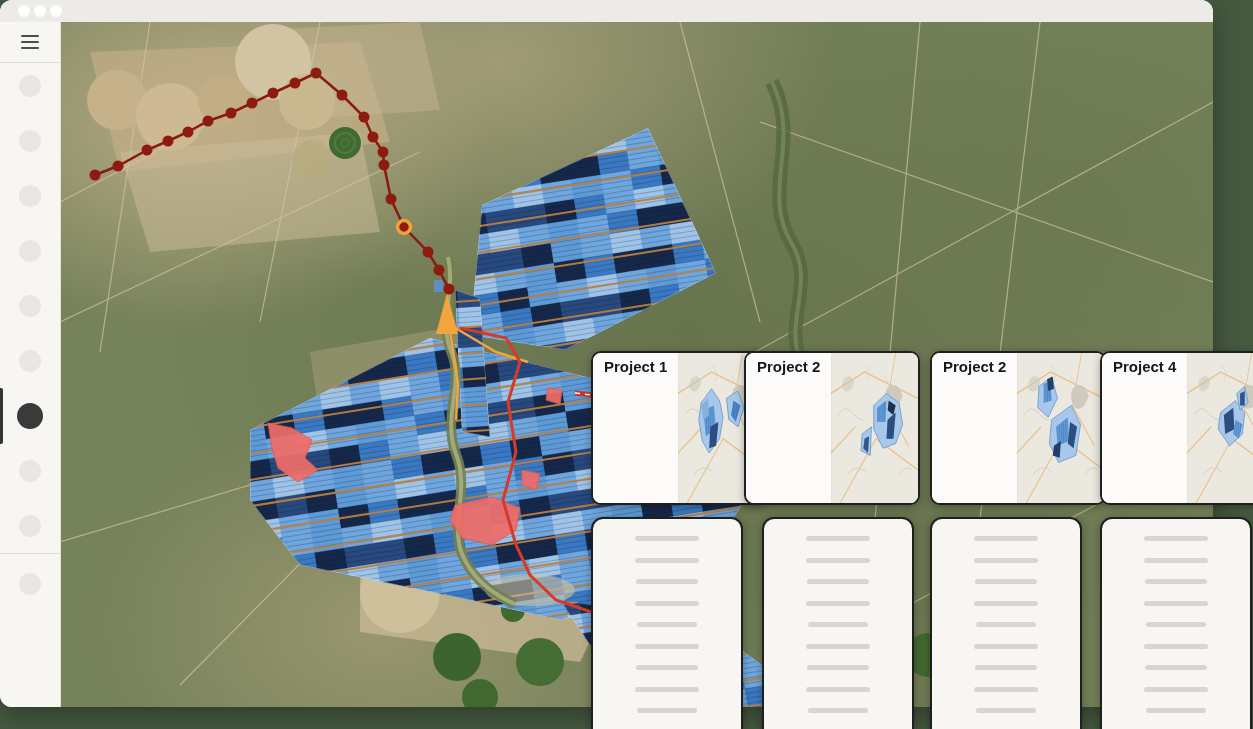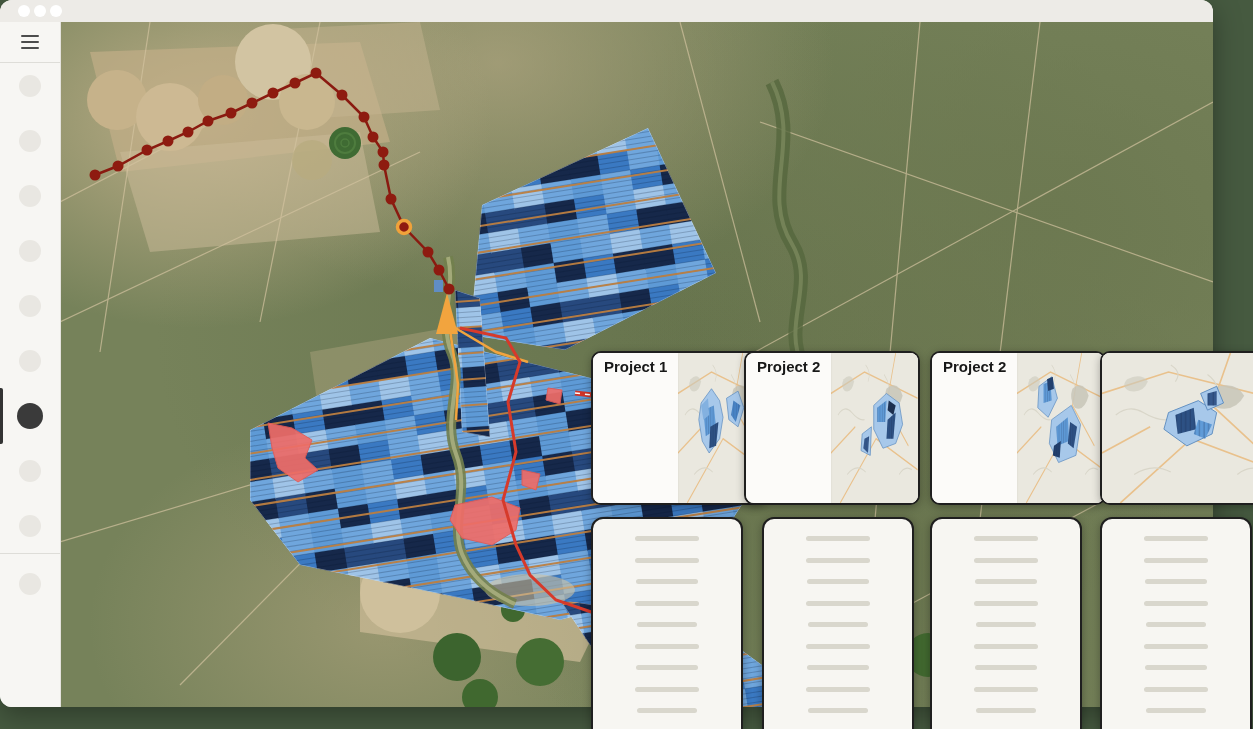--- a/index.html
+++ b/index.html
@@ -1245,20 +1245,21 @@
         <polygon points="68,62 88,54 90,74 70,78" fill="#5f9bd8"></polygon>
         <polygon points="68,62 88,54 90,74 70,78" fill="url(#vs2)" opacity="0.6"></polygon>
         <polygon points="92,58 104,62 98,80 88,76" fill="#2d5184"></polygon>
         <polygon points="92,58 104,62 98,80 88,76" fill="url(#vs2)" opacity="0.6"></polygon>
         <polygon points="64,78 76,74 74,88 62,86" fill="#22406e"></polygon>
         <polygon points="64,78 76,74 74,88 62,86" fill="url(#vs2)" opacity="0.6"></polygon>
       </svg>
     </div>
 </div>
 <div class="card upper" style="left:1100px">
+  <div class="card-header">Project 4</div>
   <div class="card-preview">
       <svg viewBox="0 0 150 126" preserveAspectRatio="none">
         <defs>
           <pattern id="vs3" width="4" height="4" patternUnits="userSpaceOnUse">
         <path d="M1,0 V4" stroke="rgba(20,35,70,.5)" stroke-width="1"></path>
           </pattern>
         </defs>
 <rect width="150" height="126" fill="#eae8df"></rect>
 <g stroke="#e9c18c" stroke-width="1.4" fill="none">
  <path d="M0,34 L58,16 L150,38"></path>

